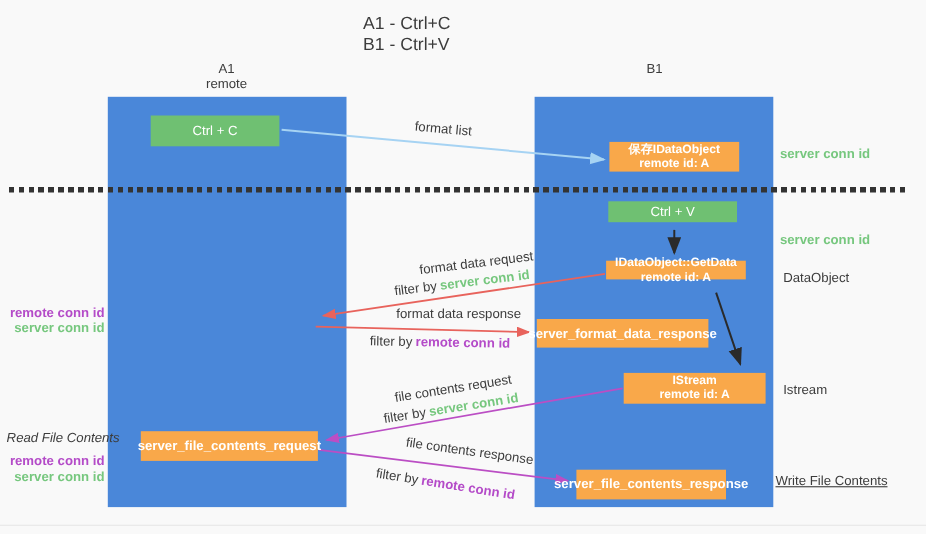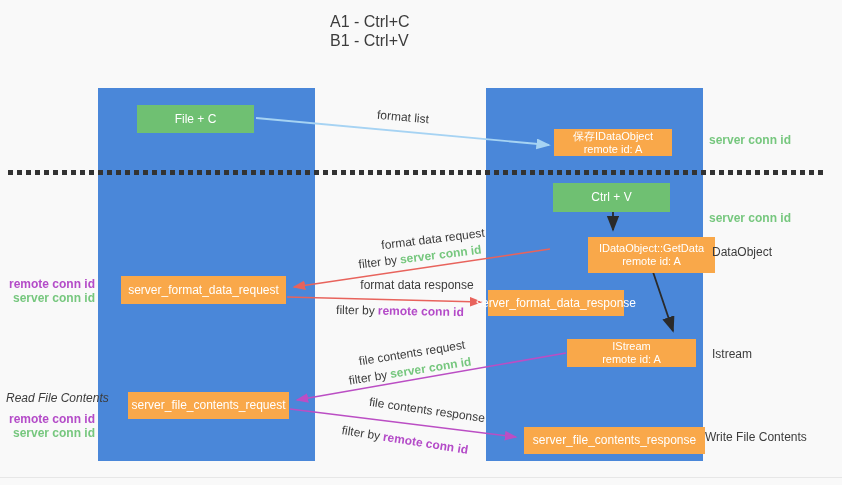--- a/index.html
+++ b/index.html
@@ -28,21 +28,21 @@
   .column{position:absolute;top:88px;width:217px;height:373px;background:var(--column-blue);}
   .column.a{left:98px;}
   .column.b{left:486px;}
 
   .dotted-line{position:absolute;left:8px;top:170px;width:815px;height:5px;
     background:repeating-linear-gradient(90deg,#333 0px,#333 5px,transparent 5px,transparent 9px);}
 
   .node{position:absolute;display:flex;flex-direction:column;align-items:center;justify-content:center;
         color:#fff;text-align:center;font-size:12px;line-height:13px;}
   .node.green{background:var(--box-green);}
-  .node.orange{background:var(--box-orange);}
+  .node.orange{background:var(--box-orange);font-weight:bold;}
   .node .l2{font-size:11px;}
   .node .l1{font-size:11px;}
   .node.single{font-size:12px;}
 
   .flow-label{position:absolute;white-space:nowrap;font-size:12px;color:var(--dark-text);}
   .flow-label .green{color:var(--green-text);font-weight:bold;}
   .flow-label .purple{color:var(--purple-text);font-weight:bold;}
   .flow-label .pre{margin-right:3px;}
 
   .side-label{position:absolute;white-space:nowrap;font-size:12px;color:var(--dark-text);}
@@ -57,21 +57,26 @@
 </head>
 <body>
 
 <div class="canvas">
 
   <div class="title">
     <div>A1 - Ctrl+C</div>
     <div>B1 - Ctrl+V</div>
   </div>
 
+  <div class="col-header a">
+    <div>A1</div>
+    <div>remote</div>
+  </div>
   <div class="col-header b">
+    <div>B1</div>
   </div>
 
   <div class="column a"></div>
   <div class="column b"></div>
 
   <div class="dotted-line"></div>
 
   <svg class="arrows">
     <defs>
       <marker id="ah-blue" markerWidth="9" markerHeight="7" refX="7" refY="3" orient="auto">
@@ -90,55 +95,52 @@
     <line x1="256" y1="118" x2="549" y2="145" stroke="#a6d3f3" stroke-width="1.8" marker-end="url(#ah-blue)"></line>
     <line x1="613" y1="209" x2="613" y2="230" stroke="#2a2a2a" stroke-width="1.8" marker-end="url(#ah-black)"></line>
     <line x1="651" y1="266" x2="673" y2="331" stroke="#2a2a2a" stroke-width="1.8" marker-end="url(#ah-black)"></line>
     <line x1="550" y1="249" x2="294" y2="287" stroke="#e8635c" stroke-width="1.6" marker-end="url(#ah-red)"></line>
     <line x1="287" y1="297" x2="481" y2="302" stroke="#e8635c" stroke-width="1.6" marker-end="url(#ah-red)"></line>
     <line x1="566" y1="353" x2="297" y2="400" stroke="#bb4ec4" stroke-width="1.6" marker-end="url(#ah-purple)"></line>
     <line x1="290" y1="409" x2="516" y2="437" stroke="#bb4ec4" stroke-width="1.6" marker-end="url(#ah-purple)"></line>
   </svg>
 
   <div class="node green single" style="left:137px;top:105px;width:117px;height:28px;">
-    <span>File + C</span>
+    <span>Ctrl + C</span>
   </div>
 
   <div class="node orange" style="left:554px;top:129px;width:118px;height:27px;">
     <span class="l1">保存IDataObject</span>
     <span class="l2">remote id: A</span>
   </div>
 
-  <div class="node green single" style="left:553px;top:183px;width:117px;height:29px;">
+  <div class="node green single" style="left:553px;top:183px;width:117px;height:19px;">
     <span>Ctrl + V</span>
   </div>
 
-  <div class="node orange" style="left:551px;top:237px;width:127px;height:36px;margin-left:37px;">
+  <div class="node orange" style="left:551px;top:237px;width:127px;height:17px;">
     <span class="l1">IDataObject::GetData</span>
     <span class="l2">remote id: A</span>
   </div>
 
-  <div class="node orange single" style="left:121px;top:276px;width:165px;height:28px;">
-    <span>server_format_data_request</span>
-  </div>
 
-  <div class="node orange single" style="left:488px;top:290px;width:136px;height:26px;justify-content:center;">
+  <div class="node orange single" style="left:488px;top:290px;width:156px;height:26px;justify-content:center;">
     <span>server_format_data_response</span>
   </div>
 
   <div class="node orange" style="left:567px;top:339px;width:129px;height:28px;">
     <span class="l1">IStream</span>
     <span class="l2">remote id: A</span>
   </div>
 
   <div class="node orange single" style="left:128px;top:392px;width:161px;height:27px;">
     <span>server_file_contents_request</span>
   </div>
 
-  <div class="node orange single" style="left:524px;top:427px;width:181px;height:27px;">
+  <div class="node orange single" style="left:524px;top:427px;width:136px;height:27px;">
     <span>server_file_contents_response</span>
   </div>
 
   <div class="flow-label" style="left:403px;top:117px;transform:translate(-50%,-50%) rotate(5deg);">format list</div>
 
   <div class="flow-label" style="left:433px;top:239px;transform:translate(-50%,-50%) rotate(-7deg);">format data request</div>
 
   <div class="flow-label" style="left:420px;top:257px;transform:translate(-50%,-50%) rotate(-7deg);">
     <span class="pre">filter by</span><span class="green">server conn id</span>
   </div>
@@ -170,16 +172,16 @@
 
   <div class="conn-block" style="right:747px;top:412px;">
     <div class="purple">remote conn id</div>
     <div class="green">server conn id</div>
   </div>
 
   <div class="side-label green" style="left:709px;top:133px;">server conn id</div>
   <div class="side-label green" style="left:709px;top:211px;">server conn id</div>
   <div class="side-label" style="left:712px;top:245px;">DataObject</div>
   <div class="side-label" style="left:712px;top:347px;">Istream</div>
-  <div class="side-label" style="left:705px;top:430px;">Write File Contents</div>
+  <div class="side-label" style="left:705px;top:430px;text-decoration:underline;">Write File Contents</div>
 
   <div class="bottom-rule"></div>
 </div>
 
 </body></html>

